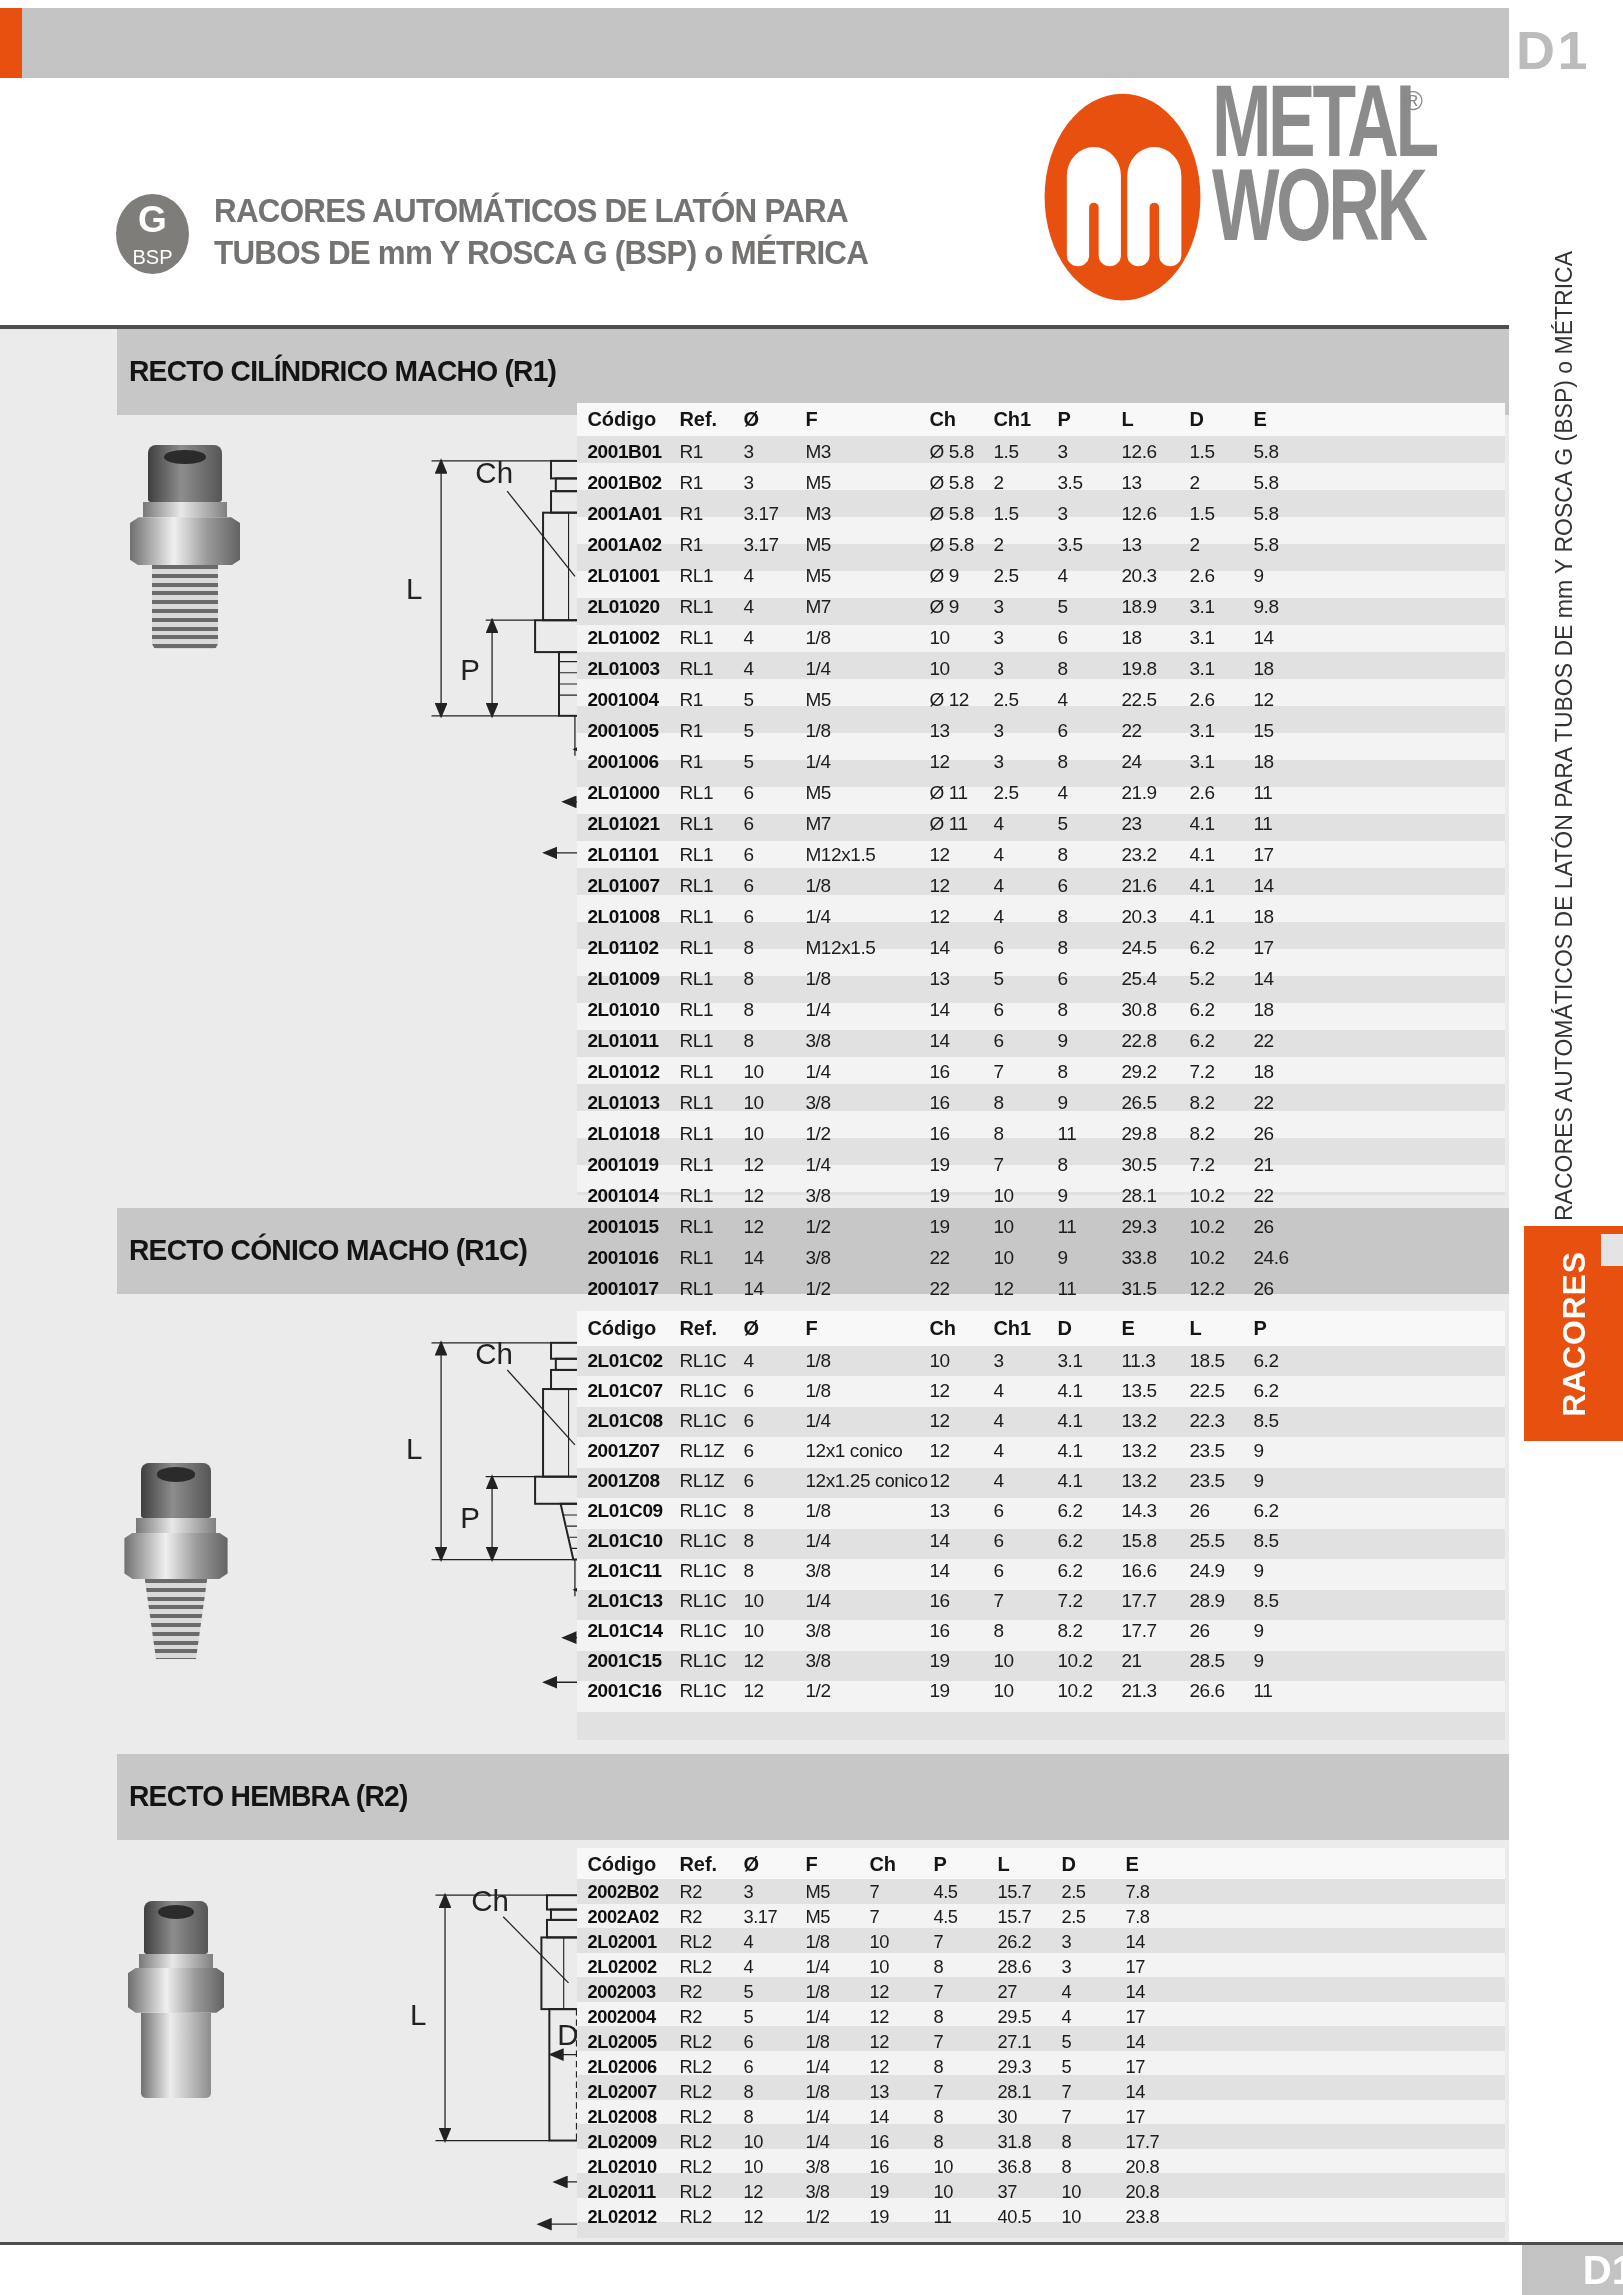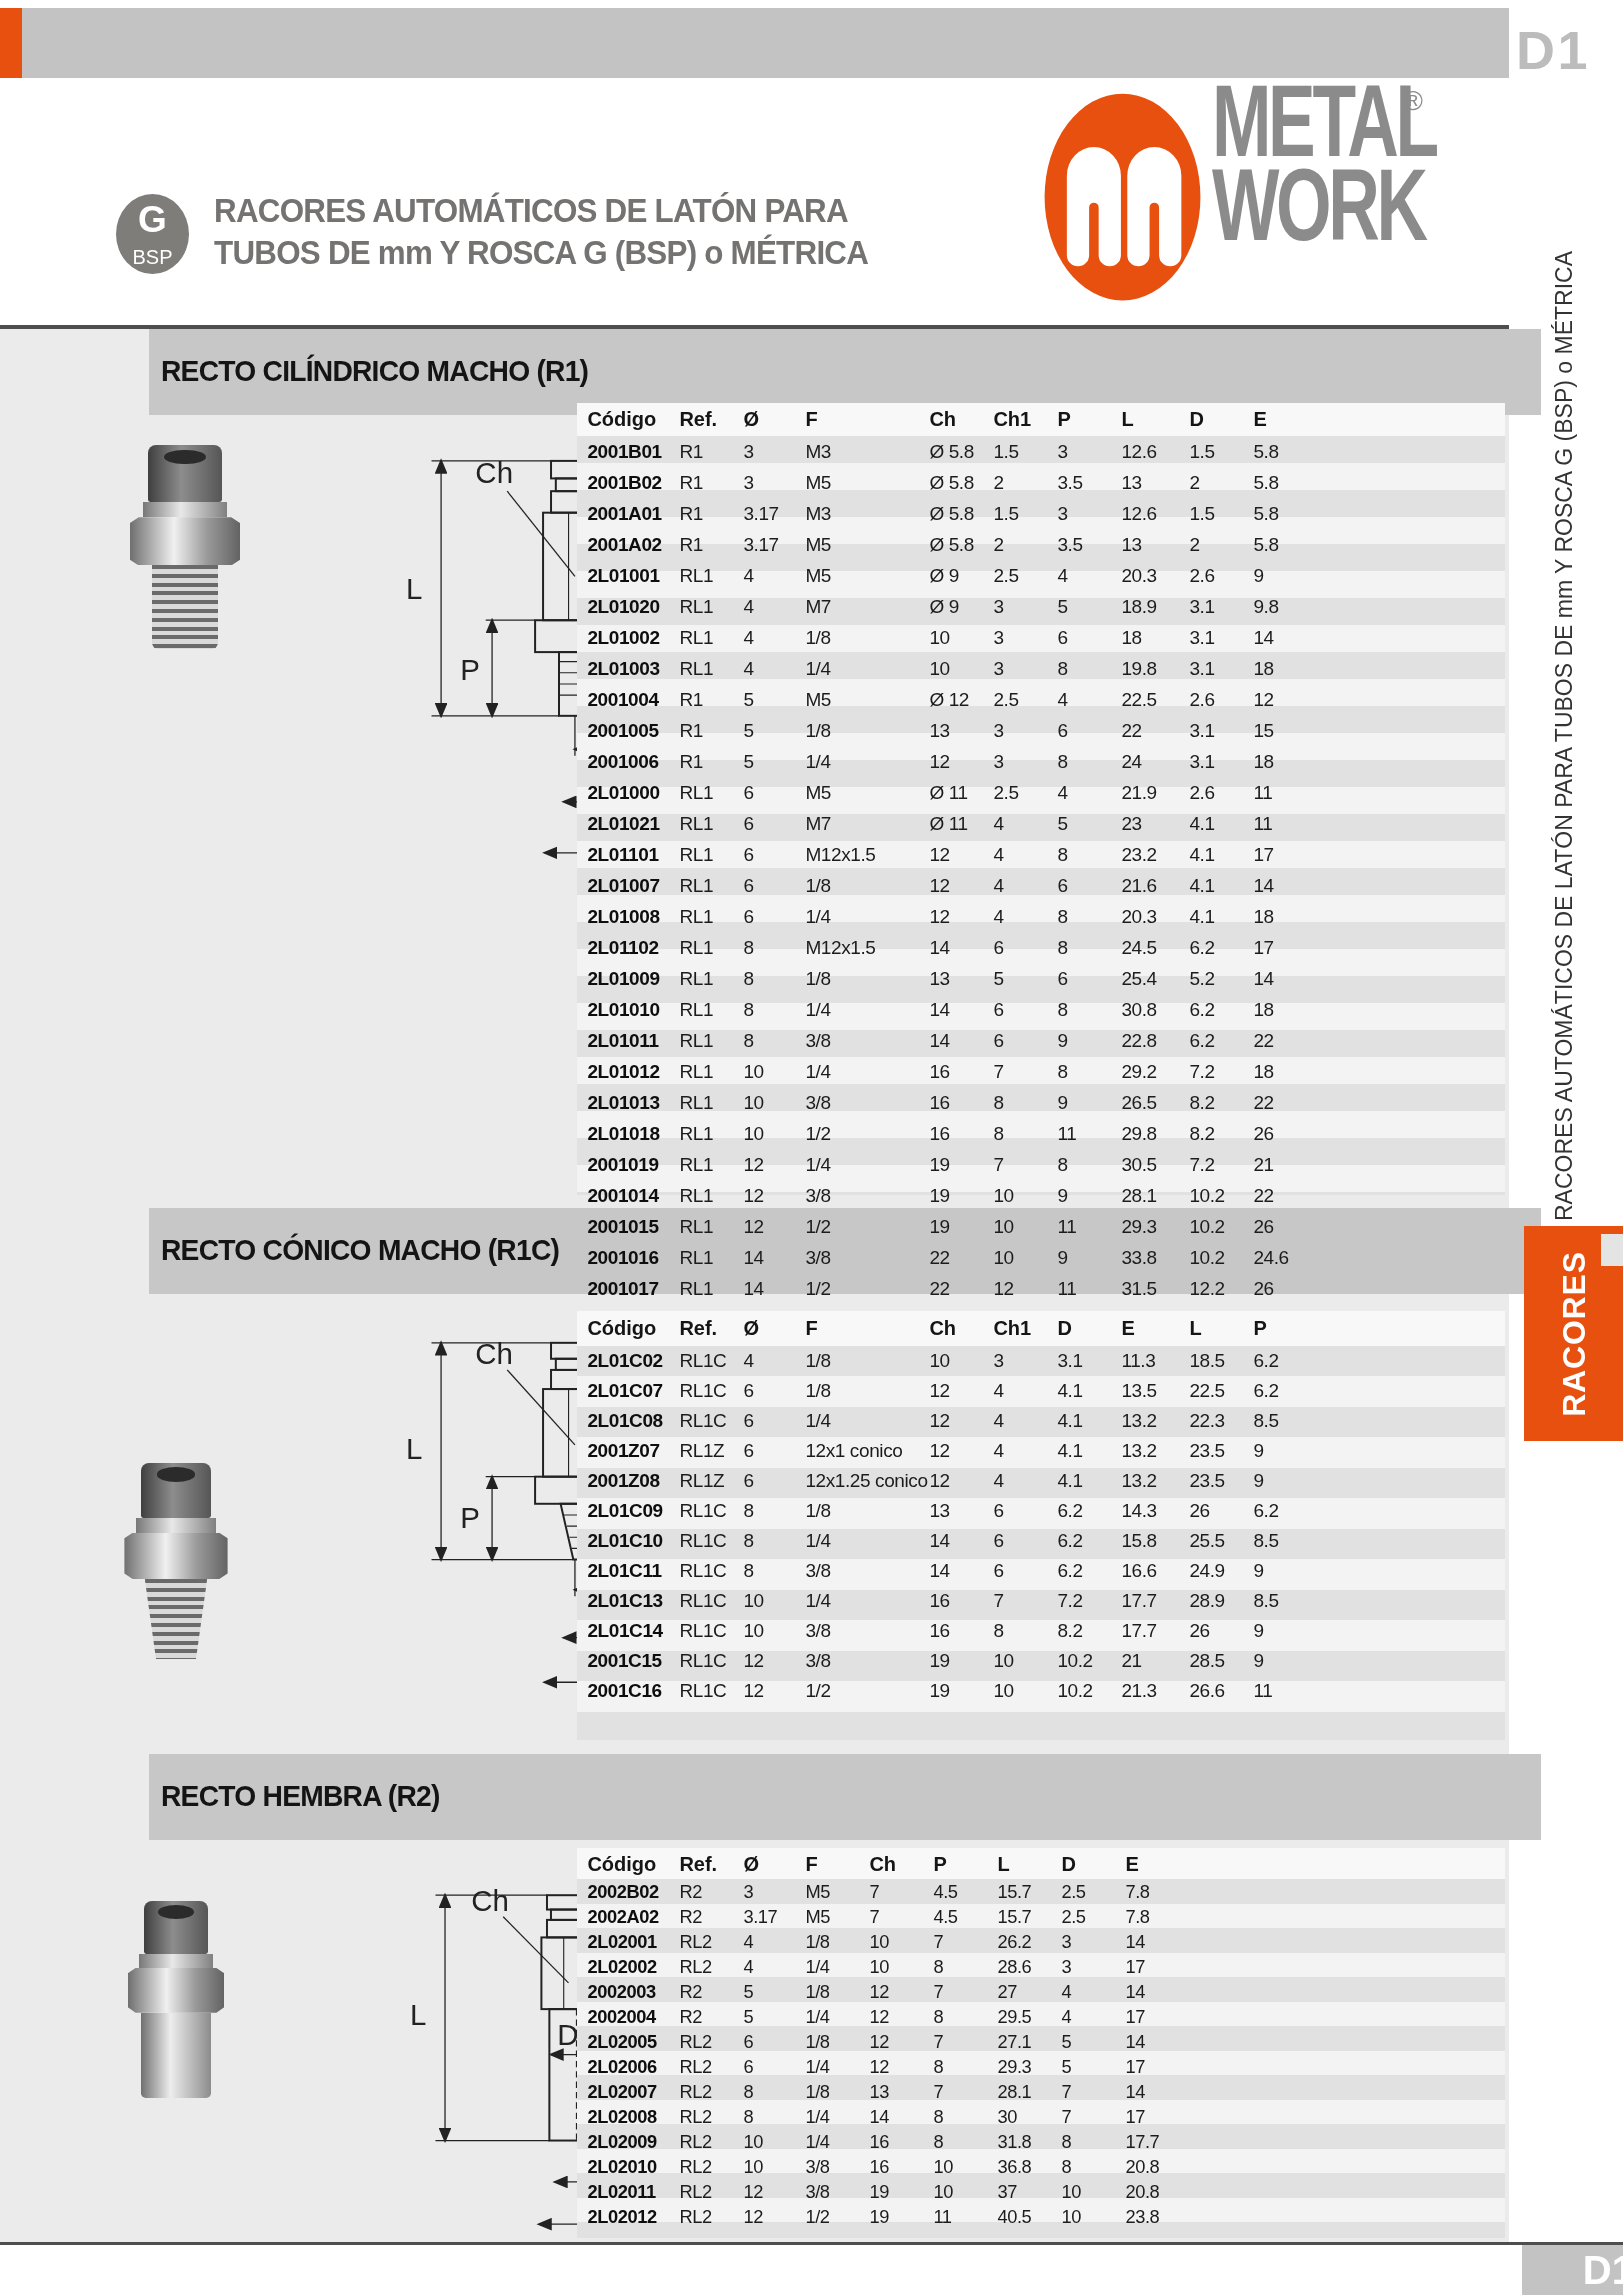--- a/index.html
+++ b/index.html
@@ -24,21 +24,21 @@
   .logo-words{position:absolute;left:169px;top:0px;color:#8b8b8b;font-weight:bold;
               font-size:102px;line-height:.82;letter-spacing:-4.8px;transform:scaleX(.70);transform-origin:left top;}
   .logo-reg{position:absolute;left:360px;top:6.4px;font-size:27px;color:#8b8b8b;font-weight:normal;}
   .logo-sub{position:absolute;left:4.8px;top:188px;width:430px;color:#8b8b8b;font-size:33px;letter-spacing:21.5px;font-weight:500;}
 
   
   .hr-top{position:absolute;left:0;top:325px;width:1509px;height:4px;background:#4e4e4e;}
   .hr-bottom{position:absolute;left:0;top:2242px;width:1624px;height:3.2px;background:#4e4e4e;}
   .panel{position:absolute;left:0;top:329px;width:1509px;height:1913px;background:#ebebeb;}
 
-  .section-bar{position:absolute;left:117px;width:1392px;height:86px;background:#c7c7c7;margin-left:32px;}
+  .section-bar{position:absolute;left:117px;width:1392px;height:86px;background:#c7c7c7;}
   .section-bar .t{position:absolute;left:12px;top:50%;transform:translateY(-54%) scaleX(.94);transform-origin:left center;
                   font-size:30px;font-weight:bold;color:#141414;letter-spacing:-0.8px;white-space:nowrap;}
   #bar1{top:329px;} #bar2{top:1208px;} #bar3{top:1754px;}
 
   
   .thead{position:absolute;left:577px;width:928px;background:#f8f8f8;display:grid;align-items:center;
          font-weight:bold;font-size:20px;color:#151515;padding-left:10.4px;box-sizing:border-box;}
   .trows{position:absolute;left:577px;width:928px;}
   .trow{display:grid;align-items:center;font-size:19px;color:#1c1c1c;padding-left:10.4px;box-sizing:border-box;letter-spacing:-0.4px;}
   .trow .c0{font-weight:bold;color:#0e0e0e;}

